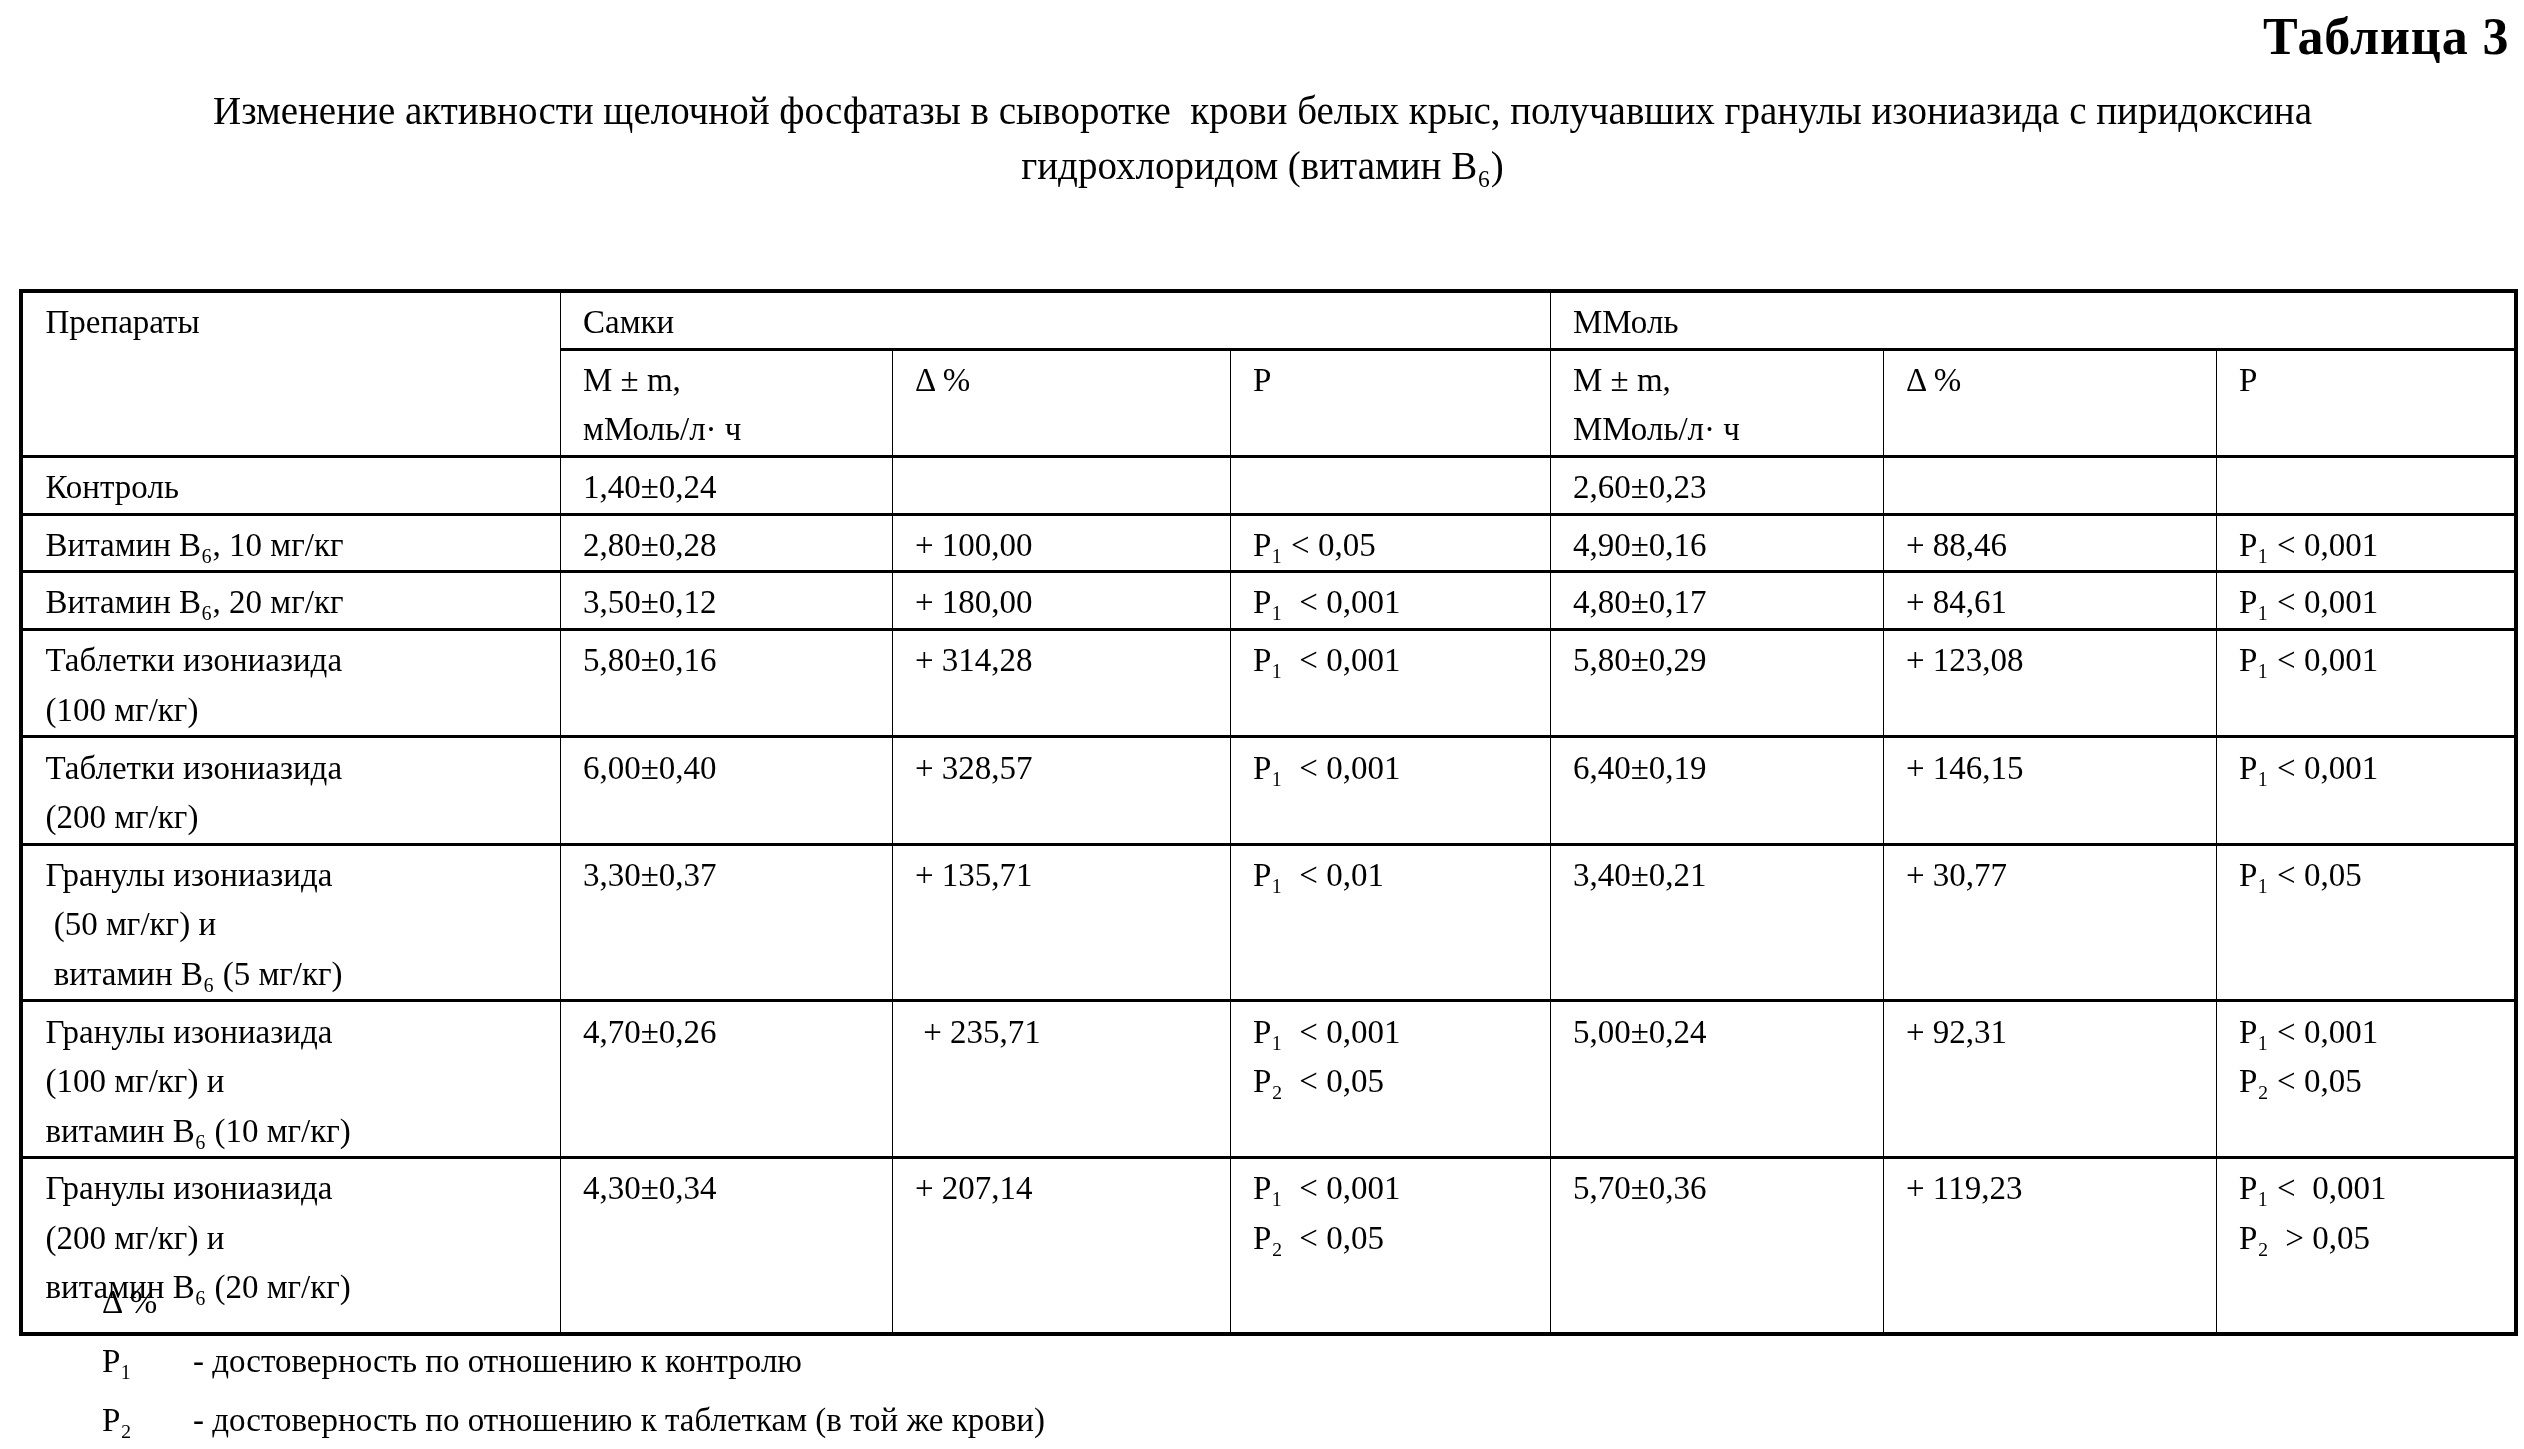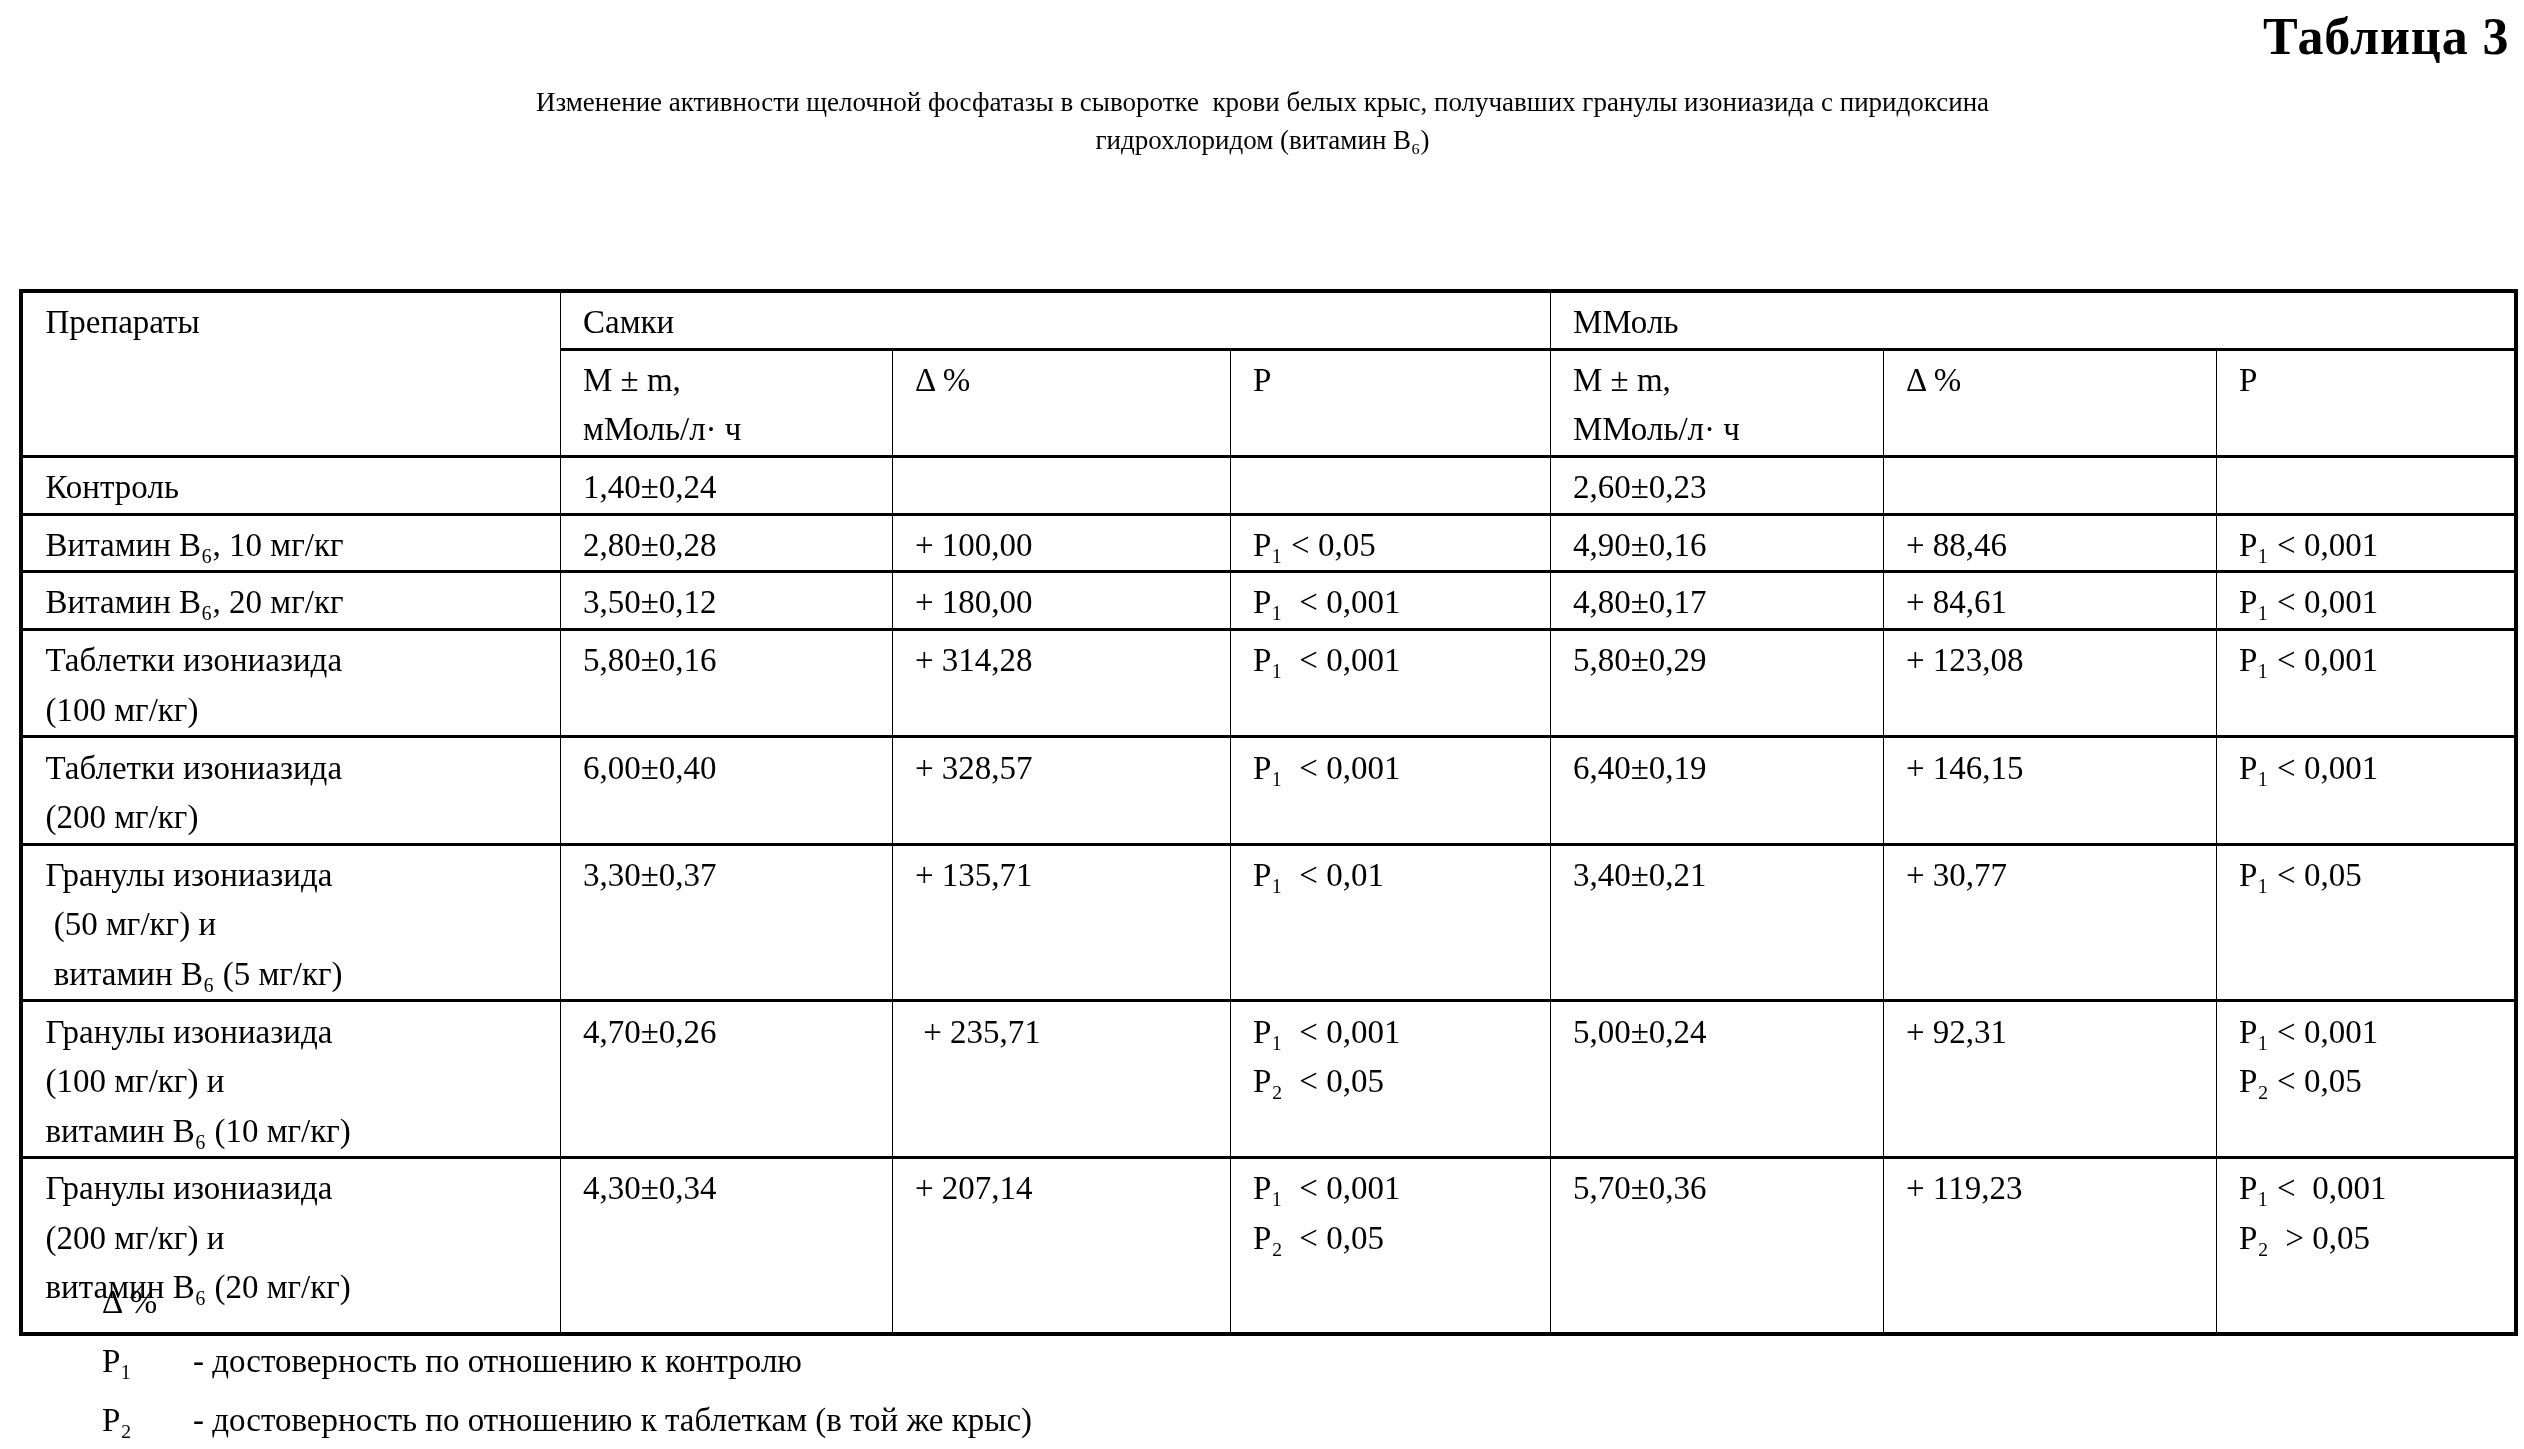--- a/index.html
+++ b/index.html
@@ -25,21 +25,21 @@
     font-size: 52px;
     font-weight: bold;
     letter-spacing: 0.9px;
   }
   .doc-title {
     position: absolute;
     top: 83px;
     left: 35px;
     right: 35px;
     text-align: center;
-    font-size: 27px;
+    font-size: 39px;
     line-height: 1.42;
     white-space: pre-wrap;
   }
   table.data {
     position: absolute;
     left: 19px;
     top: 249px;
     width: 2495px;
     border-collapse: collapse;
     table-layout: fixed;
@@ -215,18 +215,18 @@
   <div class="footnotes">
     <div class="footnote-row">
       <span class="footnote-label">Δ %</span>
     </div>
     <div class="footnote-row">
       <span class="footnote-label">Р₁</span>
       <span class="footnote-text">- достоверность по отношению к контролю</span>
     </div>
     <div class="footnote-row">
       <span class="footnote-label">Р₂</span>
-      <span class="footnote-text">- достоверность по отношению к таблеткам (в той же крыс)</span>
+      <span class="footnote-text">- достоверность по отношению к таблеткам (в той же крови)</span>
     </div>
   </div>
 
 </div>
 
 
 </body></html>

